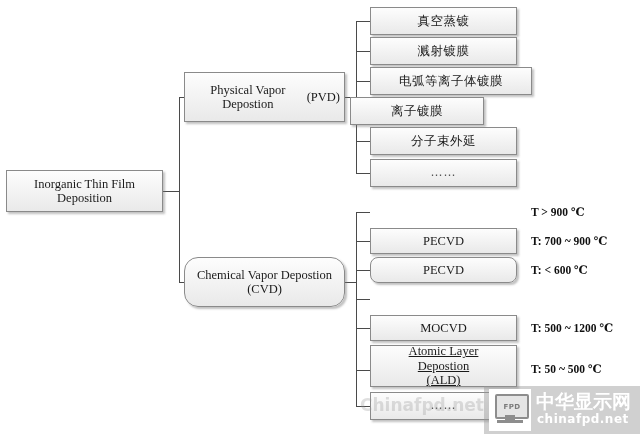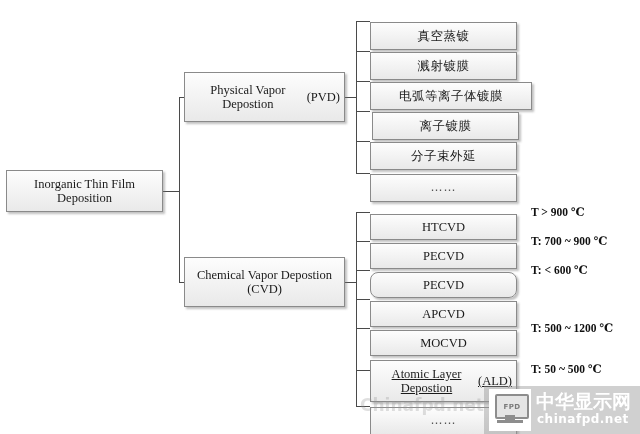--- a/index.html
+++ b/index.html
@@ -33,22 +33,21 @@
   .node-root {
     font-size: 12.5px;
     padding: 2px 4px;
   }
   .node-branch {
     font-size: 12.5px;
     padding: 2px 4px;
   }
   .node-leaf {
     font-size: 12.5px;
-    padding: 1px 4px;
-    margin-top: 15px;
+    padding: 1px 14px;
   }
   .node-leaf.cjk {
     font-family: "DejaVu Sans", "Liberation Sans", sans-serif;
     font-size: 12.5px;
     letter-spacing: 0.5px;
   }
   .node-leaf.dots {
     font-family: "DejaVu Sans", "Liberation Sans", sans-serif;
     font-size: 12px;
     color: #555;
@@ -178,87 +177,81 @@
 
   <div class="node node-root" style="left:6px; top:170px; width:157px; height:42px;">
     <span>Inorganic Thin Film Deposition</span>
   </div>
 
   <div class="node node-branch" style="left:184px; top:72px; width:161px; height:50px; flex-direction:row;">
     <span>Physical Vapor Depostion</span>
     <span>(PVD)</span>
   </div>
 
-  <div class="node node-branch" style="left:184px; top:257px; width:161px; height:50px; flex-direction:column;">
+  <div class="node node-branch" style="left:184px; top:257px; width:161px; height:50px; flex-direction:column;border-radius:14px;">
     <span>Chemical Vapor Depostion</span>
     <span>(CVD)</span>
   </div>
 
   <div class="ln ln-h" style="left:356px; top:21px; width:14px;"></div>
   <div class="node node-leaf cjk" style="left:370px; top:7px; width:147px; height:28px;">
     <span>真空蒸镀</span>
   </div>
 
   <div class="ln ln-h" style="left:356px; top:51px; width:14px;"></div>
   <div class="node node-leaf cjk" style="left:370px; top:37px; width:147px; height:28px;">
     <span>溅射镀膜</span>
   </div>
 
   <div class="ln ln-h" style="left:356px; top:81px; width:14px;"></div>
   <div class="node node-leaf cjk" style="left:370px; top:67px; width:162px; height:28px;">
     <span>电弧等离子体镀膜</span>
   </div>
 
   <div class="ln ln-h" style="left:356px; top:111px; width:14px;"></div>
-  <div class="node node-leaf cjk" style="left:372px; top:97px; width:147px; height:28px;justify-content:center;">
+  <div class="node node-leaf cjk" style="left:350px; top:97px; width:134px; height:28px;justify-content:center;">
     <span>离子镀膜</span>
   </div>
 
   <div class="ln ln-h" style="left:356px; top:141px; width:14px;"></div>
   <div class="node node-leaf cjk" style="left:370px; top:127px; width:147px; height:28px;">
     <span>分子束外延</span>
   </div>
 
   <div class="ln ln-h" style="left:356px; top:173px; width:14px;"></div>
   <div class="node node-leaf dots" style="left:370px; top:159px; width:147px; height:28px;">
     <span>……</span>
   </div>
 
   <div class="ln ln-h" style="left:356px; top:212px; width:14px;"></div>
-  <div class="node node-leaf" style="left:370px; top:199px; width:147px; height:26px;">
-    <span>HTCVD</span>
-  </div>
   <div class="temp" style="left:531px; top:205px;">T &gt; 900 ℃</div>
 
   <div class="ln ln-h" style="left:356px; top:241px; width:14px;"></div>
   <div class="node node-leaf" style="left:370px; top:228px; width:147px; height:26px;">
     <span>PECVD</span>
   </div>
   <div class="temp" style="left:531px; top:234px;">T: 700 ~ 900 ℃</div>
 
   <div class="ln ln-h" style="left:356px; top:270px; width:14px;"></div>
   <div class="node node-leaf" style="left:370px; top:257px; width:147px; height:26px;border-radius:8px;">
     <span>PECVD</span>
   </div>
   <div class="temp" style="left:531px; top:263px;">T: &lt; 600 ℃</div>
 
   <div class="ln ln-h" style="left:356px; top:299px; width:14px;"></div>
-  <div class="node node-leaf" style="left:370px; top:286px; width:147px; height:26px;">
-    <span>APCVD</span>
-  </div>
   <div class="temp" style="left:531px; top:292px;"></div>
 
   <div class="ln ln-h" style="left:356px; top:328px; width:14px;"></div>
   <div class="node node-leaf" style="left:370px; top:315px; width:147px; height:26px;">
     <span>MOCVD</span>
   </div>
   <div class="temp" style="left:531px; top:321px;">T: 500 ~ 1200 ℃</div>
 
   <div class="ln ln-h" style="left:356px; top:370px; width:14px;"></div>
-  <div class="node node-leaf" style="left:370px; top:345px; width:147px; height:42px; ">
+  <div class="node node-leaf" style="left:370px; top:345px; width:147px; height:42px; flex-direction:column;">
     <span class="ald-text">Atomic Layer Depostion</span>
     <span class="ald-text">(ALD)</span>
   </div>
   <div class="temp" style="left:531px; top:362px;">T: 50 ~ 500 ℃</div>
 
   <div class="ln ln-h" style="left:356px; top:406px; width:14px;"></div>
   <div class="node node-leaf dots" style="left:370px; top:392px; width:147px; height:28px;">
     <span>……</span>
   </div>
 

